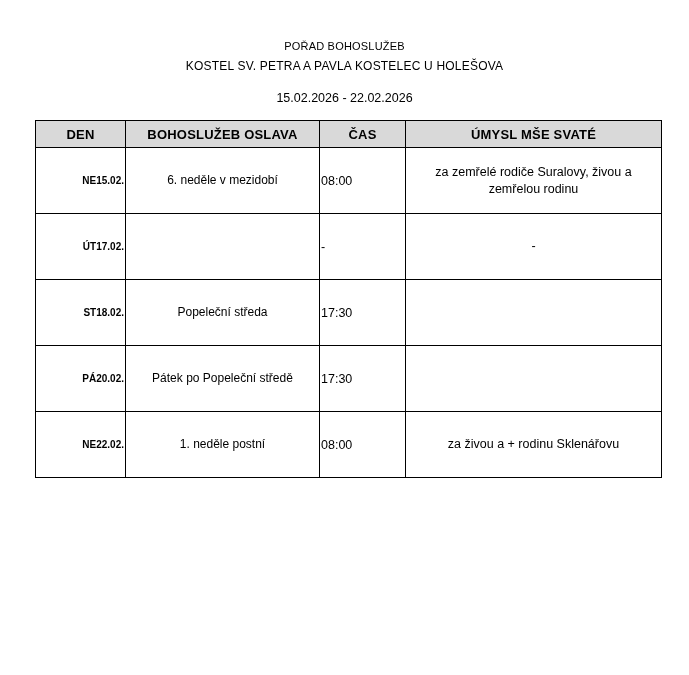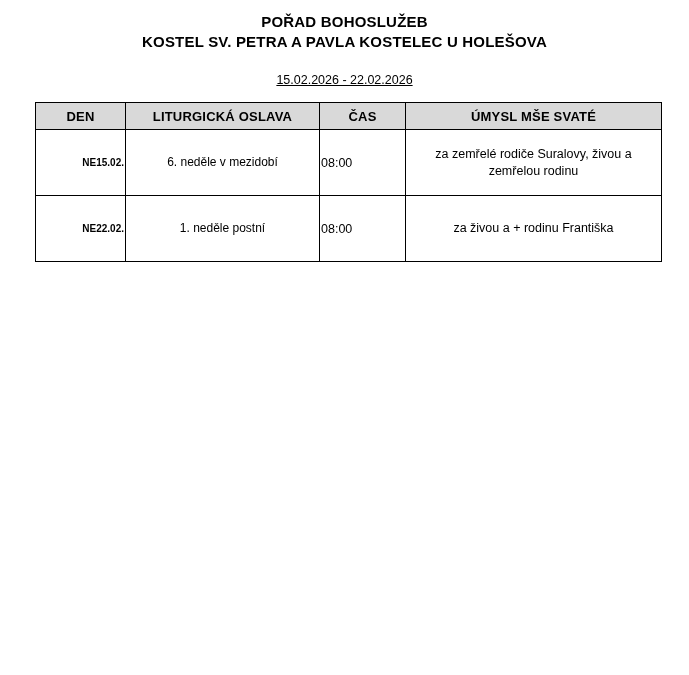--- a/index.html
+++ b/index.html
@@ -18,37 +18,37 @@
     width: 689px;
     height: 675px;
     position: relative;
     box-sizing: border-box;
   }
   .header {
     text-align: center;
     padding-top: 12px;
   }
   .title-line1 {
-    font-size: 15px;
-    font-weight: bold;
+    font-size: 11px;
+    font-weight: normal;
     letter-spacing: 0.2px;
     line-height: 20px;
+    margin-top: 24px;
   }
   .title-line2 {
-    font-size: 15px;
-    font-weight: bold;
+    font-size: 12px;
+    font-weight: normal;
     letter-spacing: 0.2px;
     line-height: 20px;
   }
   .date-range {
     font-size: 12.5px;
     font-weight: normal;
     line-height: 20px;
-    margin-top: 18px;
-    text-decoration: underline;
+    margin-top: 12px;
   }
   .table-wrap {
     margin-top: 12px;
     padding-left: 35px;
     padding-right: 40px;
   }
   table.schedule {
     border-collapse: collapse;
     width: 626px;
     table-layout: fixed;
@@ -113,35 +113,53 @@
     <table class="schedule">
       <colgroup>
         <col class="c-day">
         <col class="c-lit">
         <col class="c-time">
         <col class="c-intent">
       </colgroup>
       <thead>
         <tr>
           <th>DEN</th>
-          <th>LITURGICKÁ OSLAVA</th>
+          <th>BOHOSLUŽEB OSLAVA</th>
           <th>ČAS</th>
           <th>ÚMYSL MŠE SVATÉ</th>
         </tr>
       </thead>
       <tbody>
         <tr>
           <td class="day"><span class="dd">NE</span><span>15.02.</span></td>
           <td class="lit">6. neděle v mezidobí</td>
           <td class="time">08:00</td>
           <td class="intent">za zemřelé rodiče Suralovy, živou a zemřelou rodinu</td>
         </tr>
         <tr>
+          <td class="day"><span class="dd">ÚT</span><span>17.02.</span></td>
+          <td class="lit"></td>
+          <td class="time">-</td>
+          <td class="intent">-</td>
+        </tr>
+        <tr>
+          <td class="day"><span class="dd">ST</span><span>18.02.</span></td>
+          <td class="lit">Popeleční středa</td>
+          <td class="time">17:30</td>
+          <td class="intent"></td>
+        </tr>
+        <tr>
+          <td class="day"><span class="dd">PÁ</span><span>20.02.</span></td>
+          <td class="lit">Pátek po Popeleční středě</td>
+          <td class="time">17:30</td>
+          <td class="intent"></td>
+        </tr>
+        <tr>
           <td class="day"><span class="dd">NE</span><span>22.02.</span></td>
           <td class="lit">1. neděle postní</td>
           <td class="time">08:00</td>
-          <td class="intent">za živou a + rodinu Františka</td>
+          <td class="intent">za živou a + rodinu Sklenářovu</td>
         </tr>
       </tbody>
     </table>
   </div>
 
 </div>
 
 </body></html>

